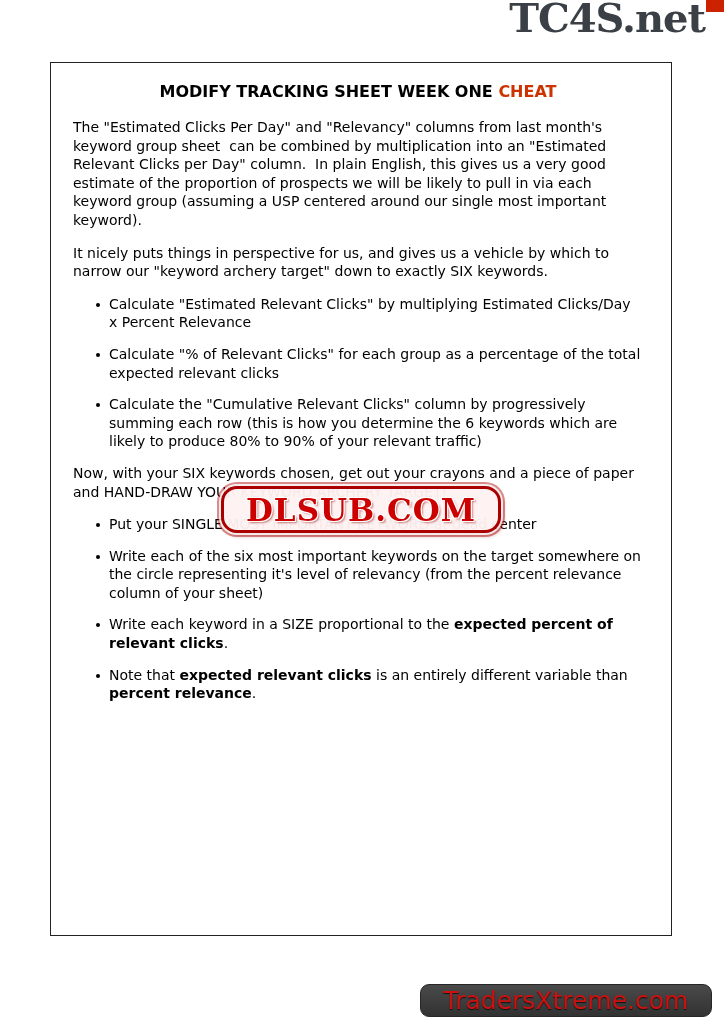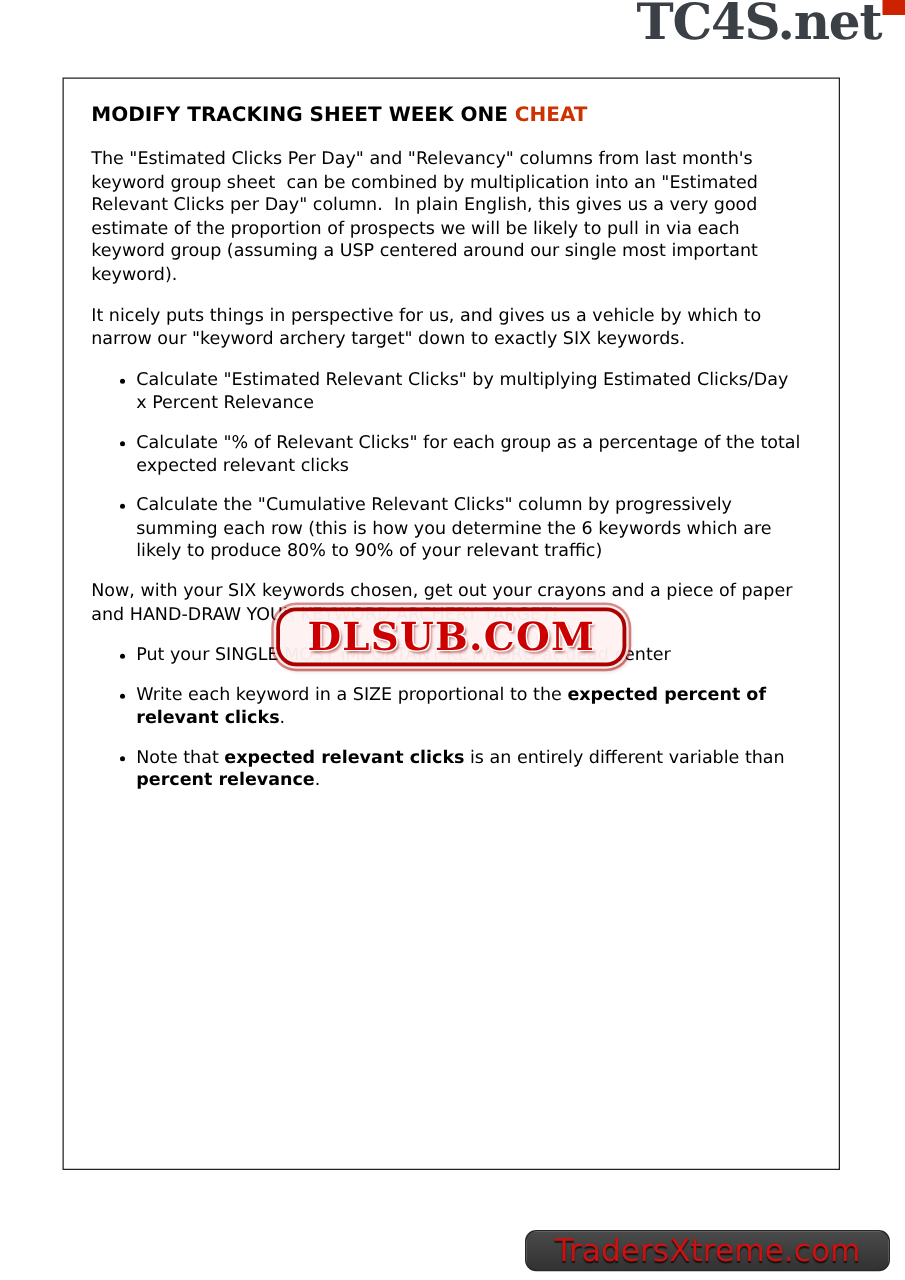--- a/index.html
+++ b/index.html
@@ -26,21 +26,21 @@
 
   
   .page {
     position:absolute; left:50px; top:62px;
     width:622px; height:874px;
     border:1px solid #222; background:#fff;
     padding:19px 28px 0 22px;
     overflow:hidden;
   }
   .title {
-    text-align:left; font-size:16px; font-weight:bold;
+    text-align:center; font-size:16px; font-weight:bold;
     margin-bottom:17px; letter-spacing:0;
   }
   .title .accent { color:#cc3300; }
 
   p.body, li {
     font-size:14px; line-height:18.6px;
     white-space:pre-wrap;
   }
   p.body { margin-bottom:14px; }
   ul { list-style:none; }
@@ -104,20 +104,21 @@
   <ul class="l1">
     <li><span>Calculate "Estimated Relevant Clicks" by multiplying Estimated Clicks/Day x Percent Relevance</span></li>
     <li><span>Calculate "% of Relevant Clicks" for each group as a percentage of the total expected relevant clicks</span></li>
     <li><span>Calculate the "Cumulative Relevant Clicks" column by progressively summing each row (this is how you determine the 6 keywords which are likely to produce 80% to 90% of your relevant traffic)</span></li>
   </ul>
 
   <p class="body"><span>Now, with your SIX keywords chosen, get out your crayons and a piece of paper and HAND-DRAW YOUR KEYWORD ARCHERY TARGET!</span></p>
 
   <ul class="l1">
     <li><span>Put your SINGLE MOST IMPORTANT KEYWORD at dead center</span></li>
+    <li><span>Write each of the six most important keywords on the target somewhere on the circle representing it's level of relevancy (from the percent relevance column of your sheet)</span></li>
     <li><span>Write each keyword in a SIZE proportional to the </span><span class="b">expected percent of relevant clicks</span><span>.</span></li>
     <li><span>Note that </span><span class="b">expected relevant clicks</span><span> is an entirely different variable than </span><span class="b">percent relevance</span><span>.</span></li>
   </ul>
 
   <ul class="l2">
   </ul>
 </div>
 
 <div class="watermark">
   <span class="wm-text">DLSUB.COM</span>

